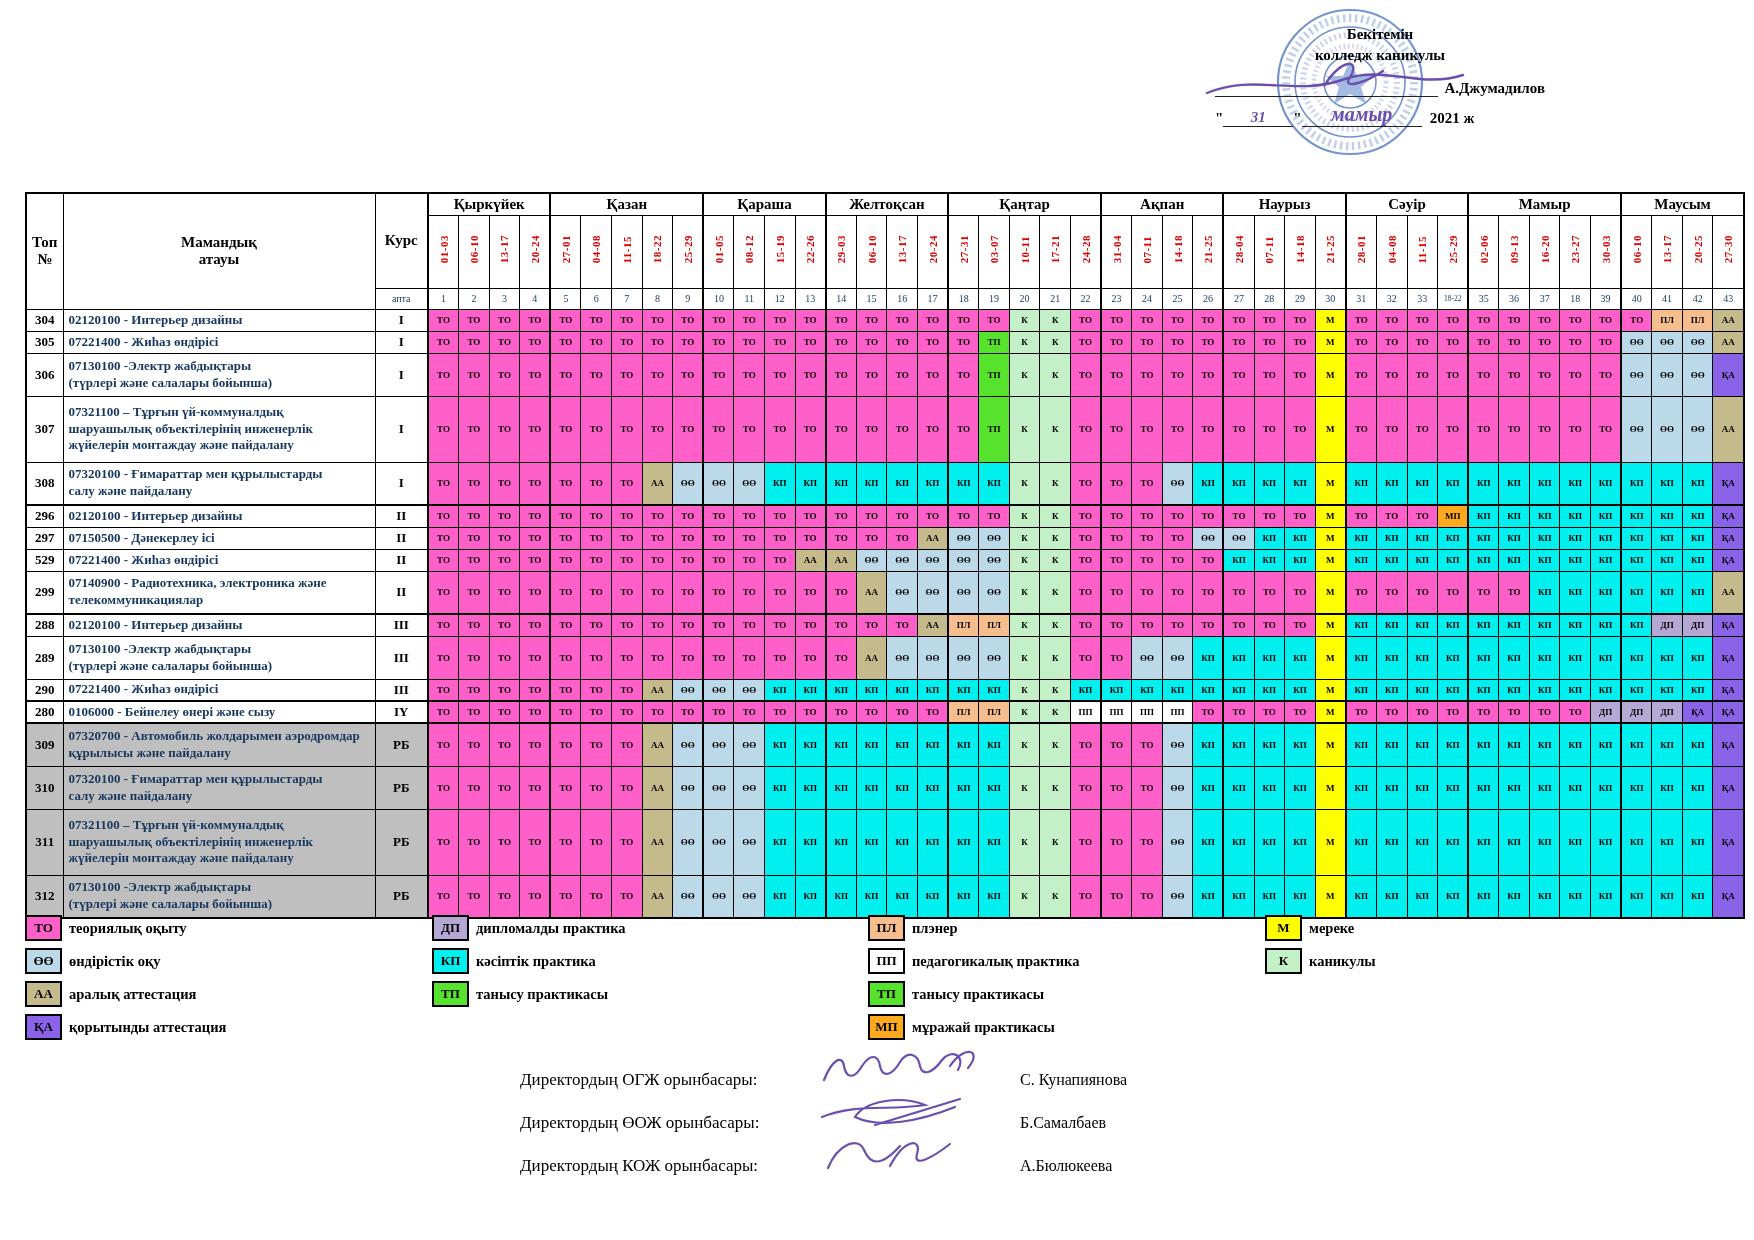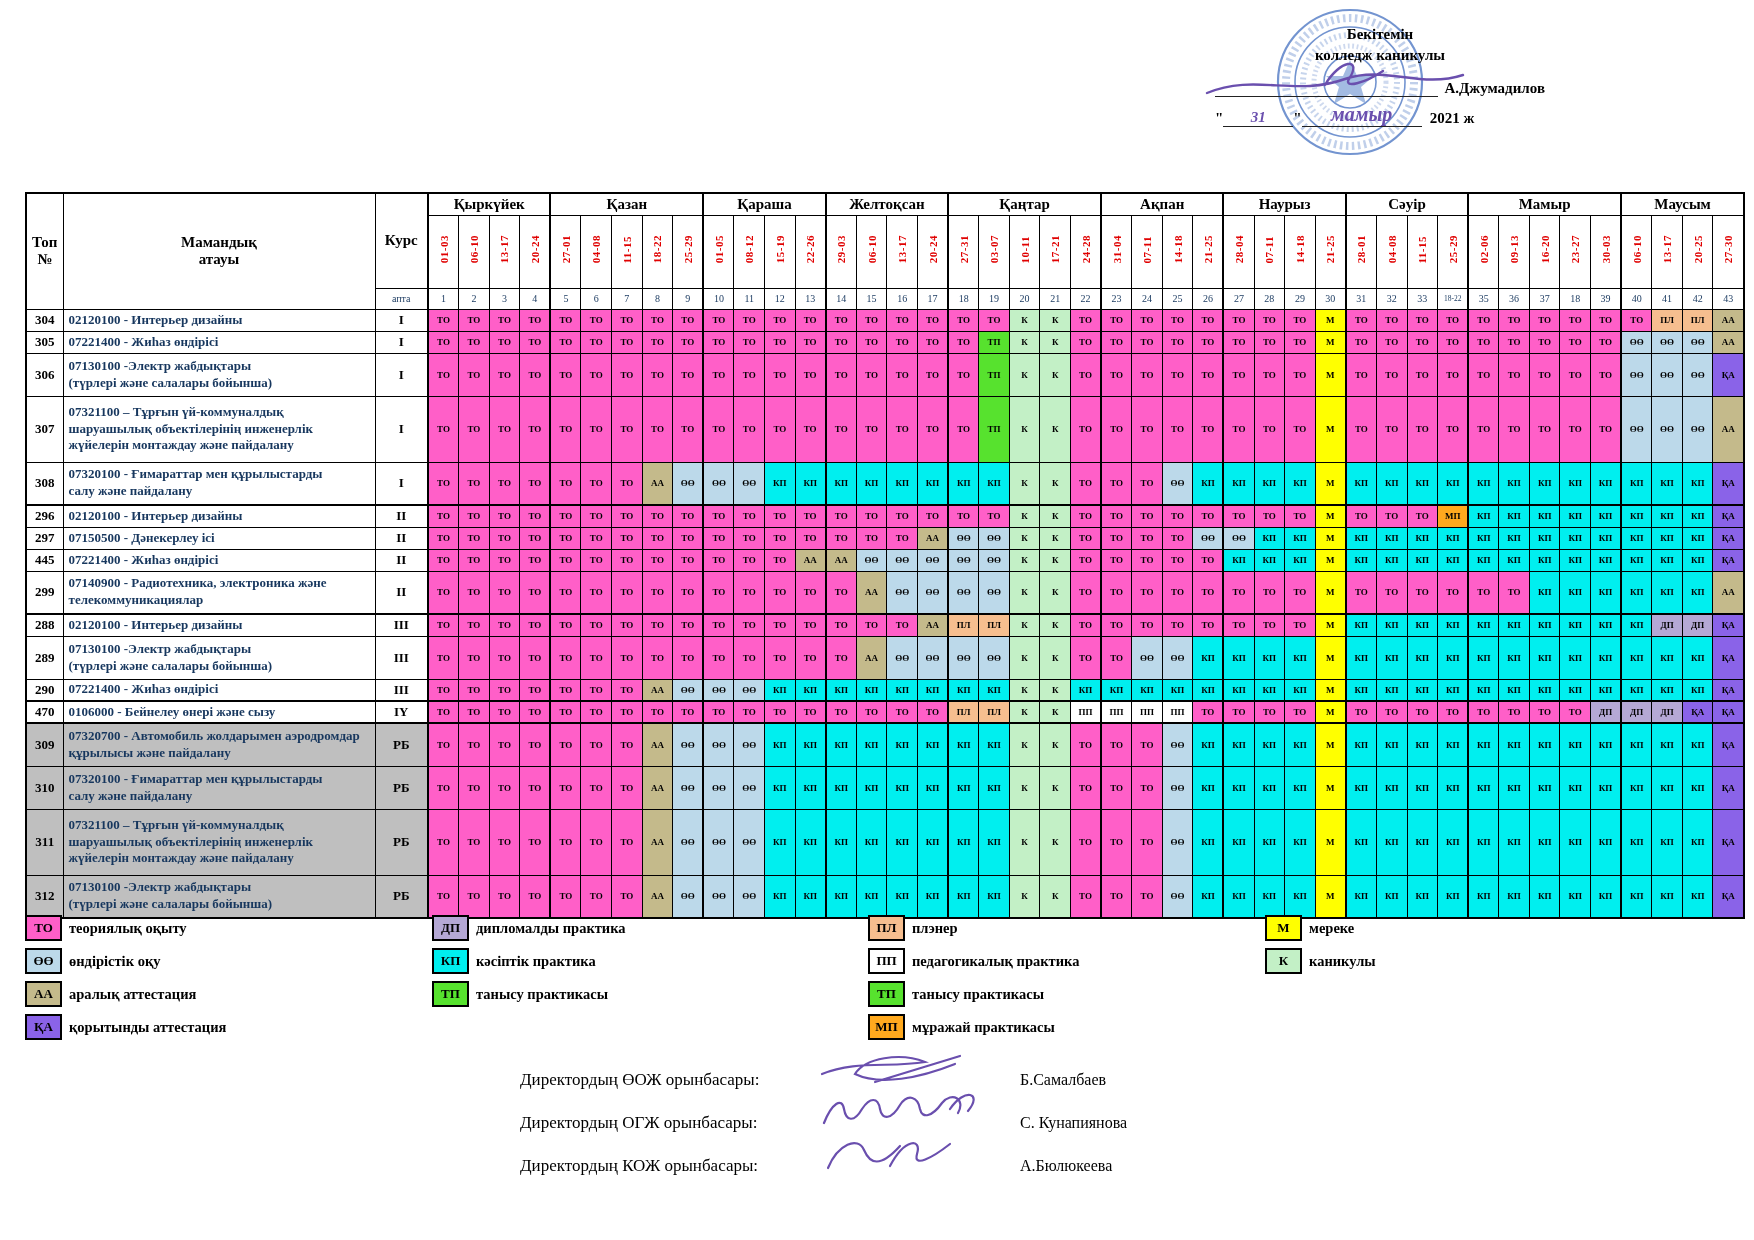--- a/index.html
+++ b/index.html
@@ -619,21 +619,21 @@
             <td class="cell" style="background: rgb(0, 239, 239);">КП</td>
             <td class="cell" style="background: rgb(0, 239, 239);">КП</td>
             <td class="cell" style="background: rgb(0, 239, 239);">КП</td>
             <td class="cell" style="background: rgb(0, 239, 239);">КП</td>
             <td class="cell mstart" style="background: rgb(0, 239, 239);">КП</td>
             <td class="cell" style="background: rgb(0, 239, 239);">КП</td>
             <td class="cell" style="background: rgb(0, 239, 239);">КП</td>
             <td class="cell" style="background: rgb(138, 99, 232);">ҚА</td>
           </tr>
           <tr class="h1">
-            <td class="gno">445</td>
+            <td class="gno">529</td>
             <td class="spec">
               <div>07221400 - Жиһаз өндірісі</div>
             </td>
             <td class="course">II</td>
             <td class="cell mstart" style="background: rgb(255, 95, 200);">ТО</td>
             <td class="cell" style="background: rgb(255, 95, 200);">ТО</td>
             <td class="cell" style="background: rgb(255, 95, 200);">ТО</td>
             <td class="cell" style="background: rgb(255, 95, 200);">ТО</td>
             <td class="cell mstart" style="background: rgb(255, 95, 200);">ТО</td>
             <td class="cell" style="background: rgb(255, 95, 200);">ТО</td>
@@ -871,21 +871,21 @@
             <td class="cell" style="background: rgb(0, 239, 239);">КП</td>
             <td class="cell" style="background: rgb(0, 239, 239);">КП</td>
             <td class="cell" style="background: rgb(0, 239, 239);">КП</td>
             <td class="cell" style="background: rgb(0, 239, 239);">КП</td>
             <td class="cell mstart" style="background: rgb(0, 239, 239);">КП</td>
             <td class="cell" style="background: rgb(0, 239, 239);">КП</td>
             <td class="cell" style="background: rgb(0, 239, 239);">КП</td>
             <td class="cell" style="background: rgb(138, 99, 232);">ҚА</td>
           </tr>
           <tr class="h1 sep">
-            <td class="gno">470</td>
+            <td class="gno">280</td>
             <td class="spec">
               <div>0106000 - Бейнелеу өнері және сызу</div>
             </td>
             <td class="course">IY</td>
             <td class="cell mstart" style="background: rgb(255, 95, 200);">ТО</td>
             <td class="cell" style="background: rgb(255, 95, 200);">ТО</td>
             <td class="cell" style="background: rgb(255, 95, 200);">ТО</td>
             <td class="cell" style="background: rgb(255, 95, 200);">ТО</td>
             <td class="cell mstart" style="background: rgb(255, 95, 200);">ТО</td>
             <td class="cell" style="background: rgb(255, 95, 200);">ТО</td>
@@ -1194,32 +1194,32 @@
         </div>
         <div class="legend-item">
           <div class="legend-box" style="background: rgb(195, 240, 198);">К</div>
           <div class="legend-label">каникулы</div>
         </div>
       </div>
     </div>
 
   <div class="signoff" id="signoff-root">
       <div class="so-row">
+        <div class="so-label">Директордың ОГЖ орынбасары:</div>
+        <div class="so-sig"><svg width="160" height="40" viewBox="0 0 160 40">
+            <path d="M4 30 C12 10 22 4 24 16 C26 28 34 30 42 16 C50 4 58 4 60 16 C62 28 72 26 80 12 C88 0 98 4 100 16 C102 26 112 24 122 10 C132 -2 146 6 138 20 M130 16 C145 -6 163 0 148 18" fill="none" stroke="#6a4fae" stroke-width="2.2" stroke-linecap="round"></path>
+          </svg></div>
+        <div class="so-name">С. Кунапиянова</div>
+      </div>
+      <div class="so-row">
         <div class="so-label">Директордың ӨОЖ орынбасары:</div>
         <div class="so-sig"><svg width="160" height="40" viewBox="0 0 160 40">
             <path d="M2 24 C35 10 70 18 105 12 C80 2 45 8 35 24 C60 36 100 28 135 14 M55 32 L140 6" fill="none" stroke="#6a4fae" stroke-width="2.2" stroke-linecap="round"></path>
           </svg></div>
         <div class="so-name">Б.Самалбаев</div>
-      </div>
-      <div class="so-row">
-        <div class="so-label">Директордың ОГЖ орынбасары:</div>
-        <div class="so-sig"><svg width="160" height="40" viewBox="0 0 160 40">
-            <path d="M4 30 C12 10 22 4 24 16 C26 28 34 30 42 16 C50 4 58 4 60 16 C62 28 72 26 80 12 C88 0 98 4 100 16 C102 26 112 24 122 10 C132 -2 146 6 138 20 M130 16 C145 -6 163 0 148 18" fill="none" stroke="#6a4fae" stroke-width="2.2" stroke-linecap="round"></path>
-          </svg></div>
-        <div class="so-name">С. Кунапиянова</div>
       </div>
       <div class="so-row">
         <div class="so-label">Директордың КОЖ орынбасары:</div>
         <div class="so-sig"><svg width="160" height="40" viewBox="0 0 160 40">
             <path d="M8 32 C18 8 38 0 44 14 C50 28 60 32 80 10 M70 30 C85 2 102 2 97 18 C93 32 112 22 130 8" fill="none" stroke="#6a4fae" stroke-width="2.2" stroke-linecap="round"></path>
           </svg></div>
         <div class="so-name">А.Бюлюкеева</div>
       </div>
     </div>
 

